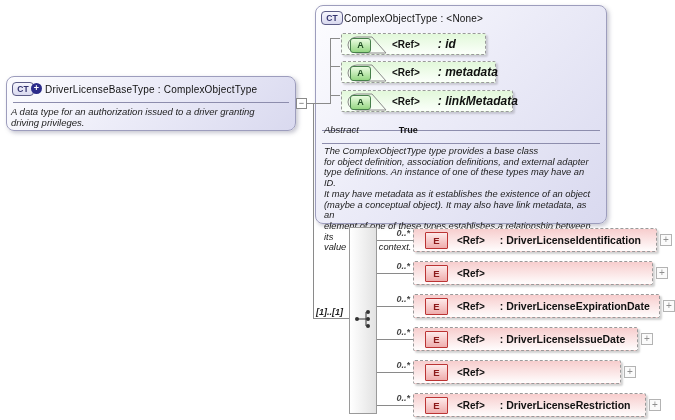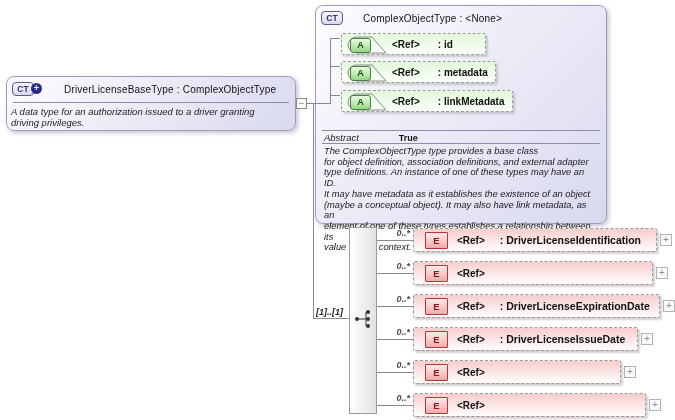--- a/index.html
+++ b/index.html
@@ -7,21 +7,21 @@
          font-family:"Liberation Sans","DejaVu Sans",sans-serif;}
 
   
   .hline,.vline{position:absolute;background:#8a8a8a;z-index:5;}
   .hline{height:1px;} .vline{width:1px;}
 
   
   .type-box{position:absolute;border:1px solid #9d9dbd;border-radius:8px;
     background:linear-gradient(135deg,#fdfdff 0%,#ececf8 45%,#d9d9ef 100%);
     box-shadow:2px 2px 4px rgba(90,90,120,.35);z-index:1;}
-  .type-header{position:absolute;left:5px;top:5px;display:flex;align-items:center;gap:21px;white-space:nowrap;}
+  .type-header{position:absolute;left:5px;top:5px;display:flex;align-items:center;gap:2px;white-space:nowrap;}
   .type-title{font-weight:normal;font-size:10px;color:#111;letter-spacing:.2px;}
   .box-sep{position:absolute;left:6px;right:6px;height:1px;background:#8d8dad;}
 
   
   .ct-wrap{position:relative;display:inline-block;width:21px;height:14px;}
   .ct-wrap.plus{width:31px;}
   .ct-badge{position:absolute;left:0;top:0;width:20px;height:12px;border:1px solid #5c5c86;
     border-radius:4px;background:linear-gradient(#f6f6fd,#d9d9ef);
     font-size:8.5px;font-weight:bold;color:#32326e;text-align:center;line-height:12px;}
   .ct-plus{position:absolute;left:19px;top:1px;width:11px;height:11px;border-radius:50%;
@@ -31,21 +31,21 @@
 
   
   .attr-chip{position:absolute;height:22px;border:1px dashed #9a9a9a;border-radius:2px;
     background:linear-gradient(#e2f8da,#fbfffa);box-shadow:2px 2px 2px rgba(0,0,0,.15);
     z-index:2;display:flex;align-items:center;white-space:nowrap;padding-left:50px;box-sizing:border-box;}
   .pennant{position:absolute;left:3px;top:2px;}
   .a-badge{position:absolute;left:8px;top:4px;width:19px;height:13px;border:1px solid #47804b;
     border-radius:3px;background:linear-gradient(#eafce0,#96d784);
     font-size:9px;font-weight:bold;color:#1c4a20;text-align:center;line-height:13px;z-index:2;}
   .chip-ref{font-weight:bold;font-size:10px;color:#111;margin-right:18px;}
-  .chip-name{font-weight:bold;font-size:10px;color:#111;}
+  .chip-name{font-weight:bold;font-size:12px;color:#111;font-style:italic;}
 
   
   .facet-row{position:absolute;left:8px;display:flex;gap:15px;align-items:baseline;}
   .facet-label{font-style:italic;font-size:9.5px;color:#1a1a1a;}
   .facet-value{font-weight:bold;font-size:9px;color:#111;margin-left:25px;}
   .doc-text{position:absolute;left:8px;font-style:italic;font-size:9.3px;line-height:10.7px;
     color:#1c1c1c;white-space:pre-line;}
 
   
   .handle{position:absolute;width:11px;height:11px;border:1px solid #8a8a8a;background:#fff;
@@ -118,21 +118,21 @@
     <div class="attr-chip" style="left:25px;top:84px;width:172px;">
       <svg class="pennant" width="42" height="18" viewBox="0 0 42 18">
         <path d="M12 1 A 9 8 0 0 0 12 17 L 41 17 L 27 1 Z" fill="none" stroke="#8a8a8a" stroke-width="1"></path>
       </svg>
       <span class="a-badge">A</span>
       <span class="chip-ref">&lt;Ref&gt;</span>
       <span class="chip-name">: linkMetadata</span>
     </div>
 
     <div class="box-sep" style="top:124px;"></div>
-    <div class="facet-row" style="top:126px;">
+    <div class="facet-row" style="top:118px;">
       <span class="facet-label">Abstract</span>
       <span class="facet-value">True</span>
     </div>
     <div class="box-sep" style="top:137px;"></div>
     <div class="doc-text" style="top:140px;width:274px;">The ComplexObjectType type provides a base class
 for object definition, association definitions, and external adapter
 type definitions. An instance of one of these types may have an ID.
 It may have metadata as it establishes the existence of an object
 (maybe a conceptual object). It may also have link metadata, as an
 element of one of these types establishes a relationship between its
@@ -199,16 +199,17 @@
     <span class="e-badge">E</span>
     <span class="e-ref">&lt;Ref&gt;</span>
   </div>
   <div class="plus-btn" style="left:624px;top:366px;"><span>+</span></div>
 
   <div class="hline" style="left:377px;top:405px;width:36px;"></div>
   <div class="occurs" style="left:392px;top:393px;">0..*</div>
   <div class="elem-row" style="top:393px;width:233px;">
     <span class="e-badge">E</span>
     <span class="e-ref">&lt;Ref&gt;</span>
+    <span class="e-name">: DriverLicenseRestriction</span>
   </div>
   <div class="plus-btn" style="left:649px;top:399px;"><span>+</span></div>
 
 </div>
 
 </body></html>

